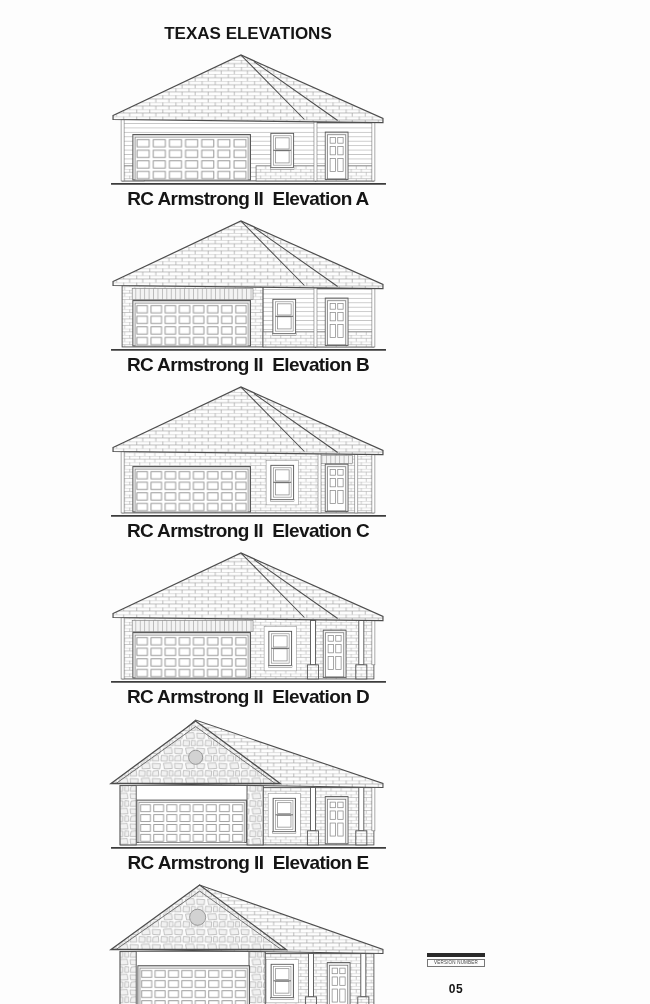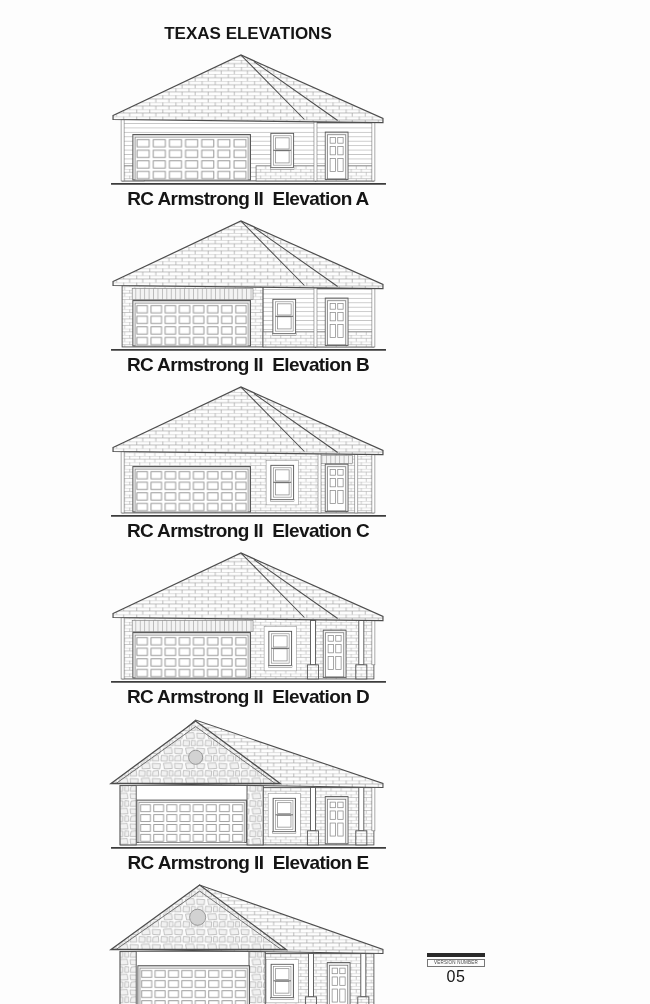--- a/index.html
+++ b/index.html
@@ -20,21 +20,21 @@
     font-size:19px;font-weight:700;letter-spacing:-0.6px;
     white-space:pre;margin-top:0;line-height:22px;
   }
   .defs-svg{position:absolute;width:0;height:0;overflow:hidden;}
   .titleblock{position:absolute;right:31px;top:953px;width:58px;text-align:center;}
   .tb-bar{height:3.5px;background:#2a2a2a;margin-bottom:2px;}
   .tb-label{
     font-size:4.5px;line-height:6px;border:1px solid #777;color:#444;
     letter-spacing:0.2px;white-space:nowrap;overflow:hidden;
   }
-  .tb-value{font-size:16px;font-weight:400;margin-top:1px;letter-spacing:0.5px;}
+  .tb-value{font-size:12px;font-weight:700;margin-top:15px;letter-spacing:0.5px;}
 </style>
 </head>
 <body>
 
 <svg class="defs-svg" aria-hidden="true">
   <defs>
     <pattern id="pShingle" width="13" height="7" patternUnits="userSpaceOnUse">
       <rect width="13" height="7" fill="#fdfdfd"></rect>
       <path d="M0 0H13 M0 3.5H13 M3.5 0V3.5 M9.5 3.5V7" stroke="#9e9e9e" stroke-width="0.65" fill="none"></path>
     </pattern>

